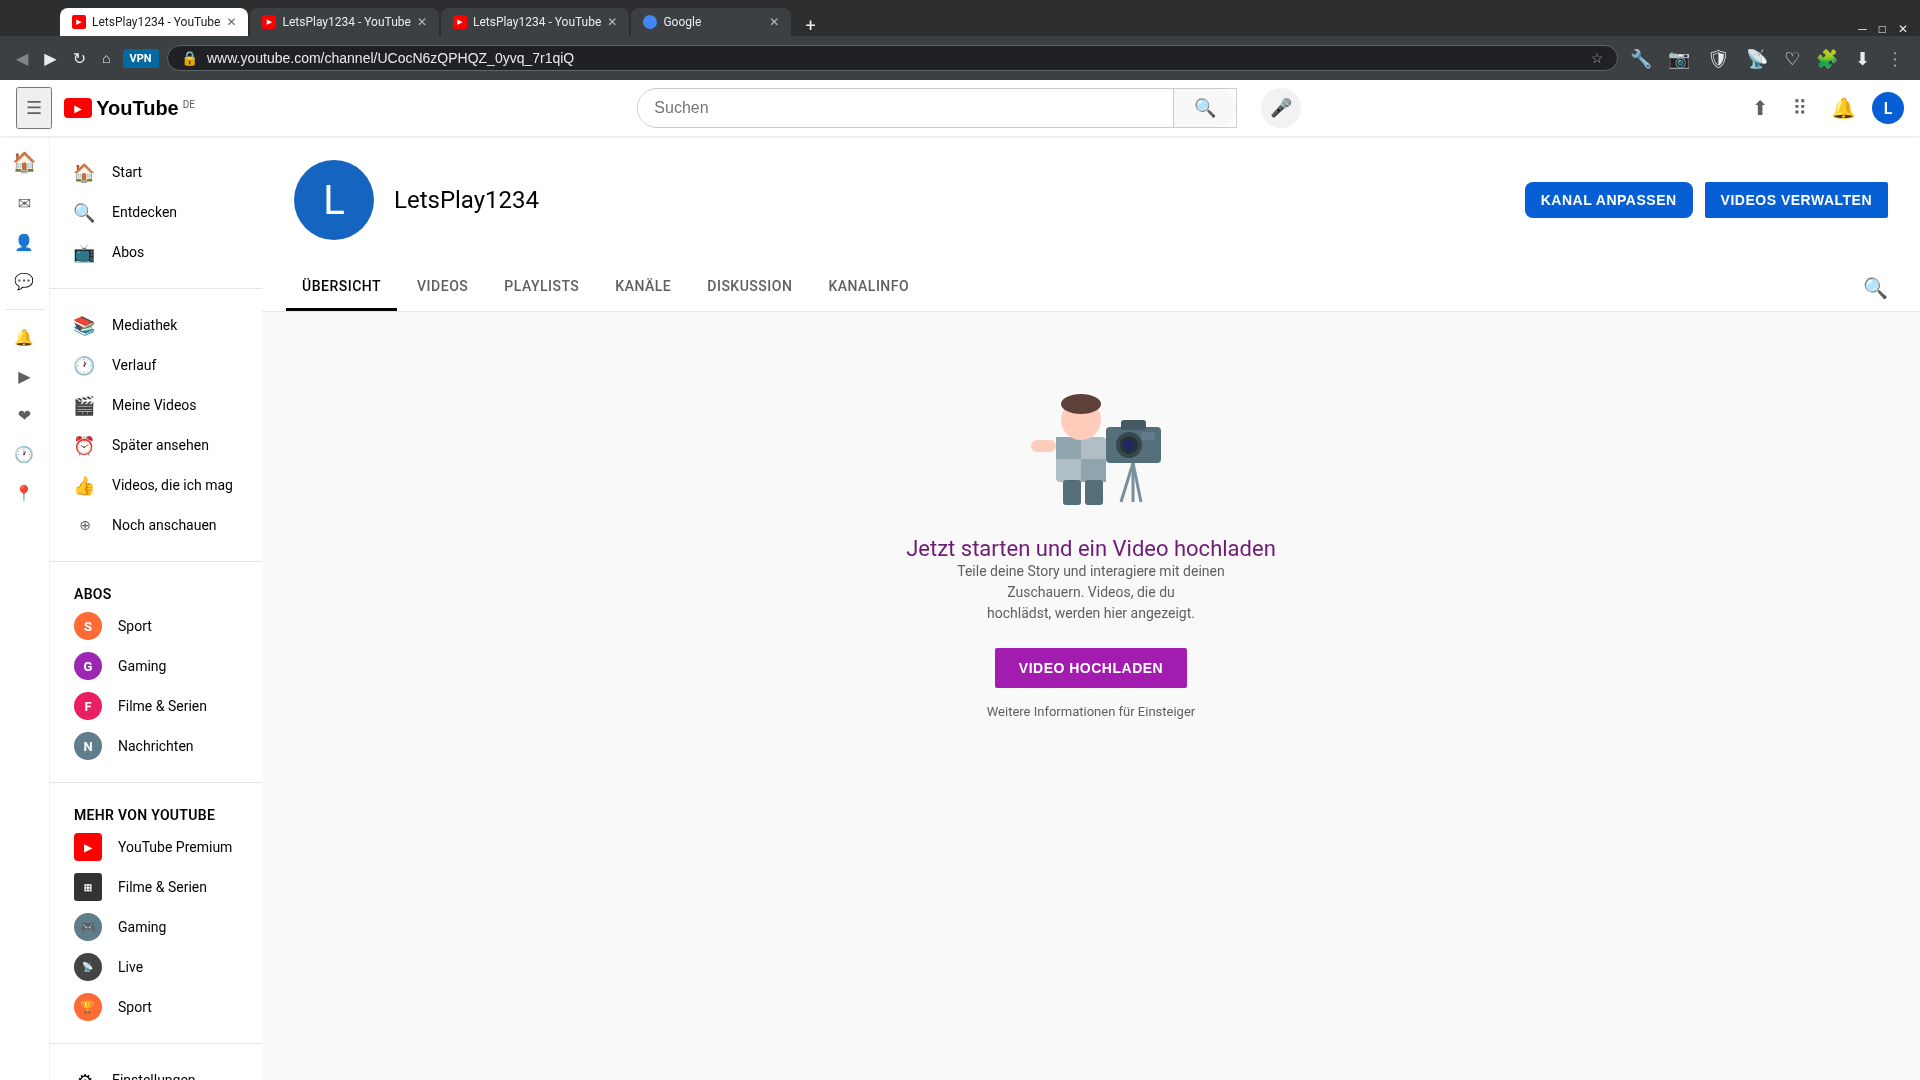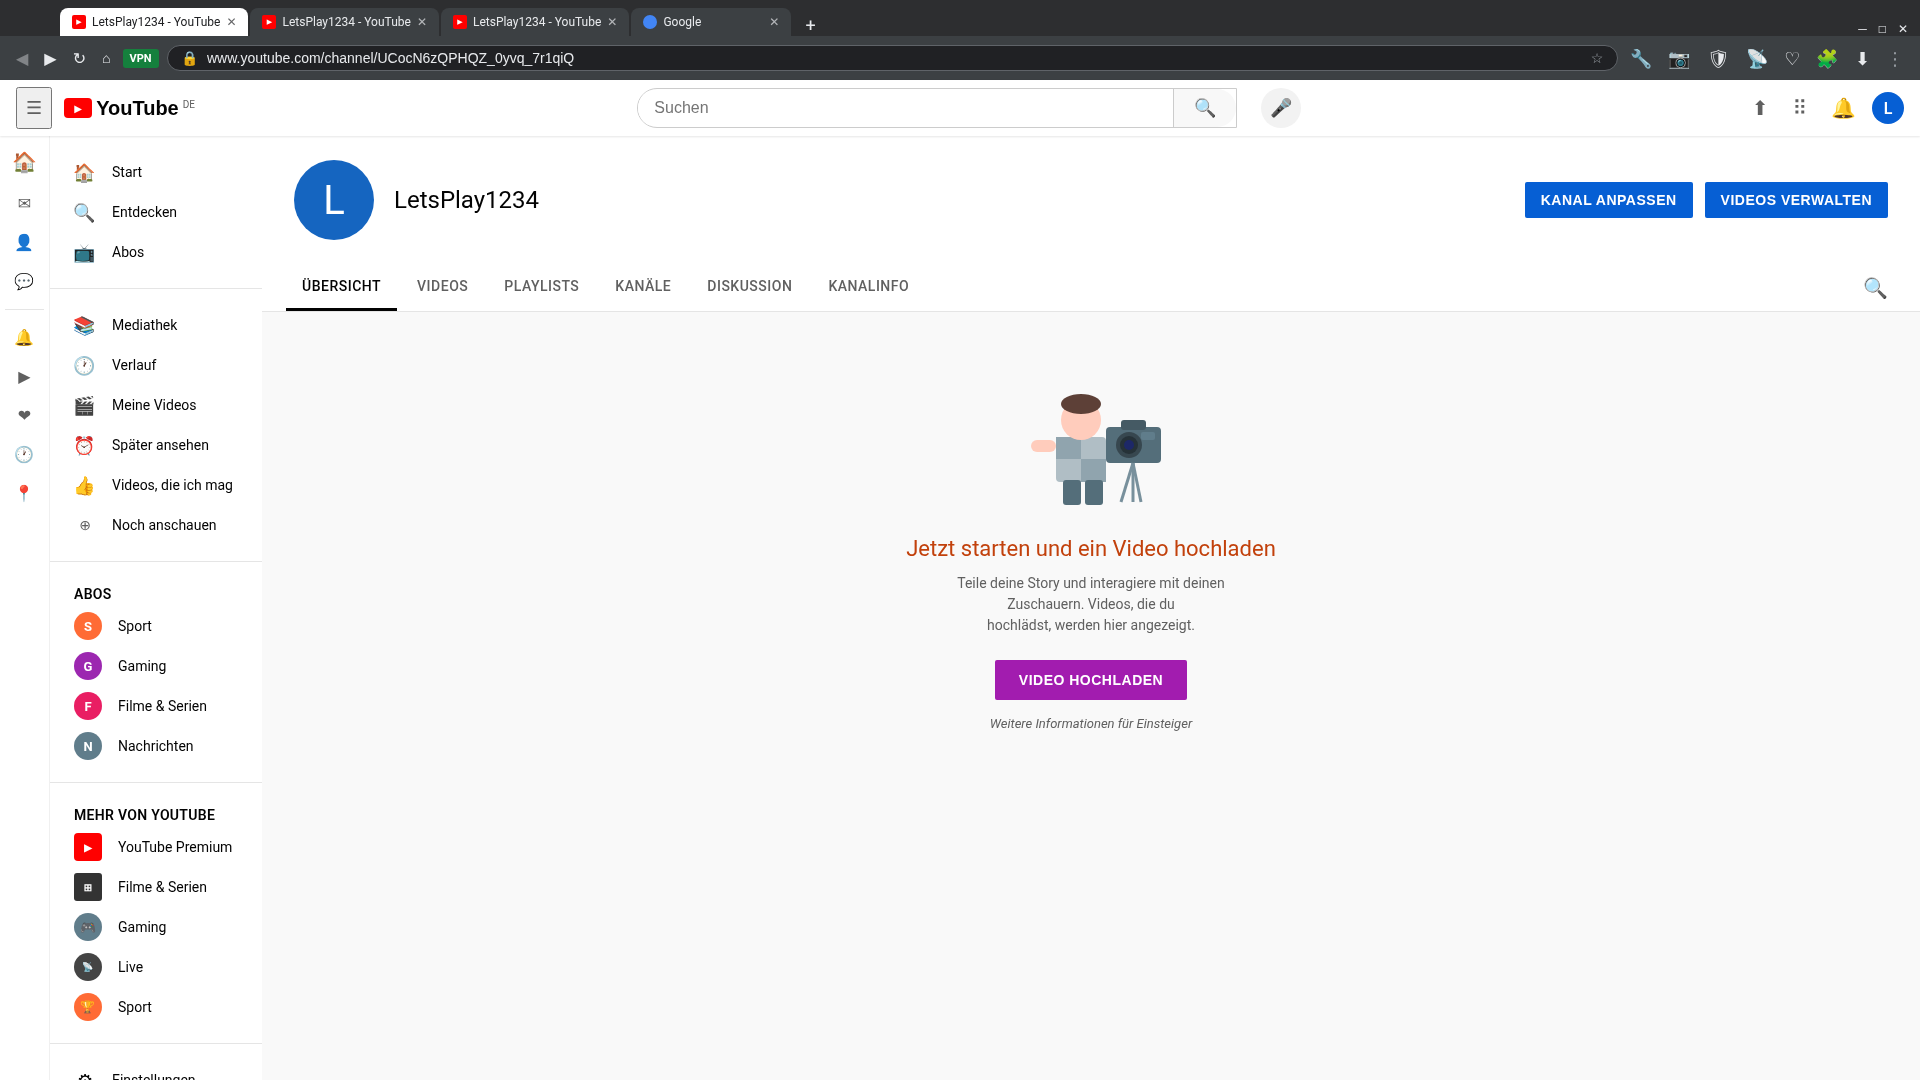--- a/index.html
+++ b/index.html
@@ -56,36 +56,36 @@
     .sidebar-section-title { padding: 8px 24px 4px; font-size: 14px; font-weight: 600; color: #030303; text-transform: uppercase; letter-spacing: 0.3px; }
     .sidebar-sub-icon { width: 28px; height: 28px; border-radius: 50%; display: flex; align-items: center; justify-content: center; flex-shrink: 0; font-size: 13px; font-weight: 700; color: white; }
 
     
     .yt-content { flex: 1; overflow-y: auto; background: #f9f9f9; }
     .channel-header { background: #fff; padding: 24px 32px; display: flex; align-items: center; justify-content: space-between; }
     .channel-info { display: flex; align-items: center; gap: 20px; }
     .channel-avatar { width: 80px; height: 80px; border-radius: 50%; background: #1565c0; color: white; display: flex; align-items: center; justify-content: center; font-size: 40px; font-weight: 400; }
     .channel-name { font-size: 24px; font-weight: 400; color: #030303; }
     .channel-actions { display: flex; gap: 12px; }
-    .btn-primary { background: #065fd4; color: white; border: none; padding: 10px 16px; border-radius: 2px; font-size: 14px; font-weight: 600; cursor: pointer; letter-spacing: 0.5px; }
+    .btn-primary { background: #065fd4; color: white; border: none; padding: 10px 16px; border-radius: 8px; font-size: 14px; font-weight: 600; cursor: pointer; letter-spacing: 0.5px; }
     .btn-secondary { background: #065fd4; color: white; border: none; padding: 10px 16px; border-radius: 2px; font-size: 14px; font-weight: 600; cursor: pointer; letter-spacing: 0.5px; }
 
     
     .channel-tabs { background: #fff; border-bottom: 1px solid #e5e5e5; display: flex; align-items: center; padding: 0 24px; gap: 4px; }
     .channel-tab { padding: 14px 16px; font-size: 14px; font-weight: 500; color: #606060; cursor: pointer; border-bottom: 3px solid transparent; text-transform: uppercase; letter-spacing: 0.5px; text-align: right; }
     .channel-tab.active { color: #030303; border-bottom-color: #030303; }
     .channel-tab-search { margin-left: auto; cursor: pointer; color: #606060; font-size: 20px; padding: 8px; }
 
     
     .empty-state { display: flex; flex-direction: column; align-items: center; justify-content: center; padding: 60px 20px; background: #f9f9f9; min-height: 400px; }
     .empty-state-illustration { width: 160px; height: 140px; margin-bottom: 24px; }
-    .empty-state-title { font-size: 22px; font-weight: 400; color: #c2410c; margin-bottom: 12px; text-align: center; }
+    .empty-state-title { font-size: 22px; font-weight: 400; color: #701a75; text-align: center; }
     .empty-state-desc { font-size: 14px; color: #606060; text-align: center; max-width: 340px; margin-bottom: 24px; line-height: 1.5; }
     .upload-btn { background: #a21caf; color: white; border: none; padding: 12px 24px; border-radius: 2px; font-size: 14px; font-weight: 600; cursor: pointer; letter-spacing: 0.5px; margin-bottom: 16px; }
-    .beginner-link { font-size: 13px; color: #606060; cursor: pointer; font-style: italic; }
+    .beginner-link { font-size: 13px; color: #606060; cursor: pointer; }
   </style>
 </head>
 <body>
 
 <div style="display:flex; flex-direction:column; width:1920px; height:1080px;">
 
   <div class="browser-chrome">
 
     <div class="browser-tabs">
       <div style="display:flex; align-items:flex-end; gap:2px;">
@@ -128,21 +128,21 @@
         <span>✕</span>
       </div>
     </div>
 
     <div class="browser-toolbar">
       <button class="nav-btn" disabled="">◀</button>
       <button class="nav-btn">▶</button>
       <button class="nav-btn reload-btn">↻</button>
       <button class="nav-btn" style="font-size:14px;">⌂</button>
 
-      <div style="background:#15803d; color:white; font-size:11px; font-weight:700; padding:3px 7px; border-radius:3px; cursor:pointer;">VPN</div>
+      <div style="background:#0369a1; color:white; font-size:11px; font-weight:700; padding:3px 7px; border-radius:3px; cursor:pointer;">VPN</div>
 
       <div class="address-bar-container">
         <span style="color:#8ab4f8; font-size:14px;">🔒</span>
         <input class="address-bar" type="text" value="www.youtube.com/channel/UCocN6zQPHQZ_0yvq_7r1qiQ" style="">
         <span style="color:#9aa0a6; font-size:14px; cursor:pointer;">☆</span>
       </div>
 
       <div class="toolbar-icons">
         <span class="toolbar-icon">🔧</span>
         <span class="toolbar-icon">📷</span>

